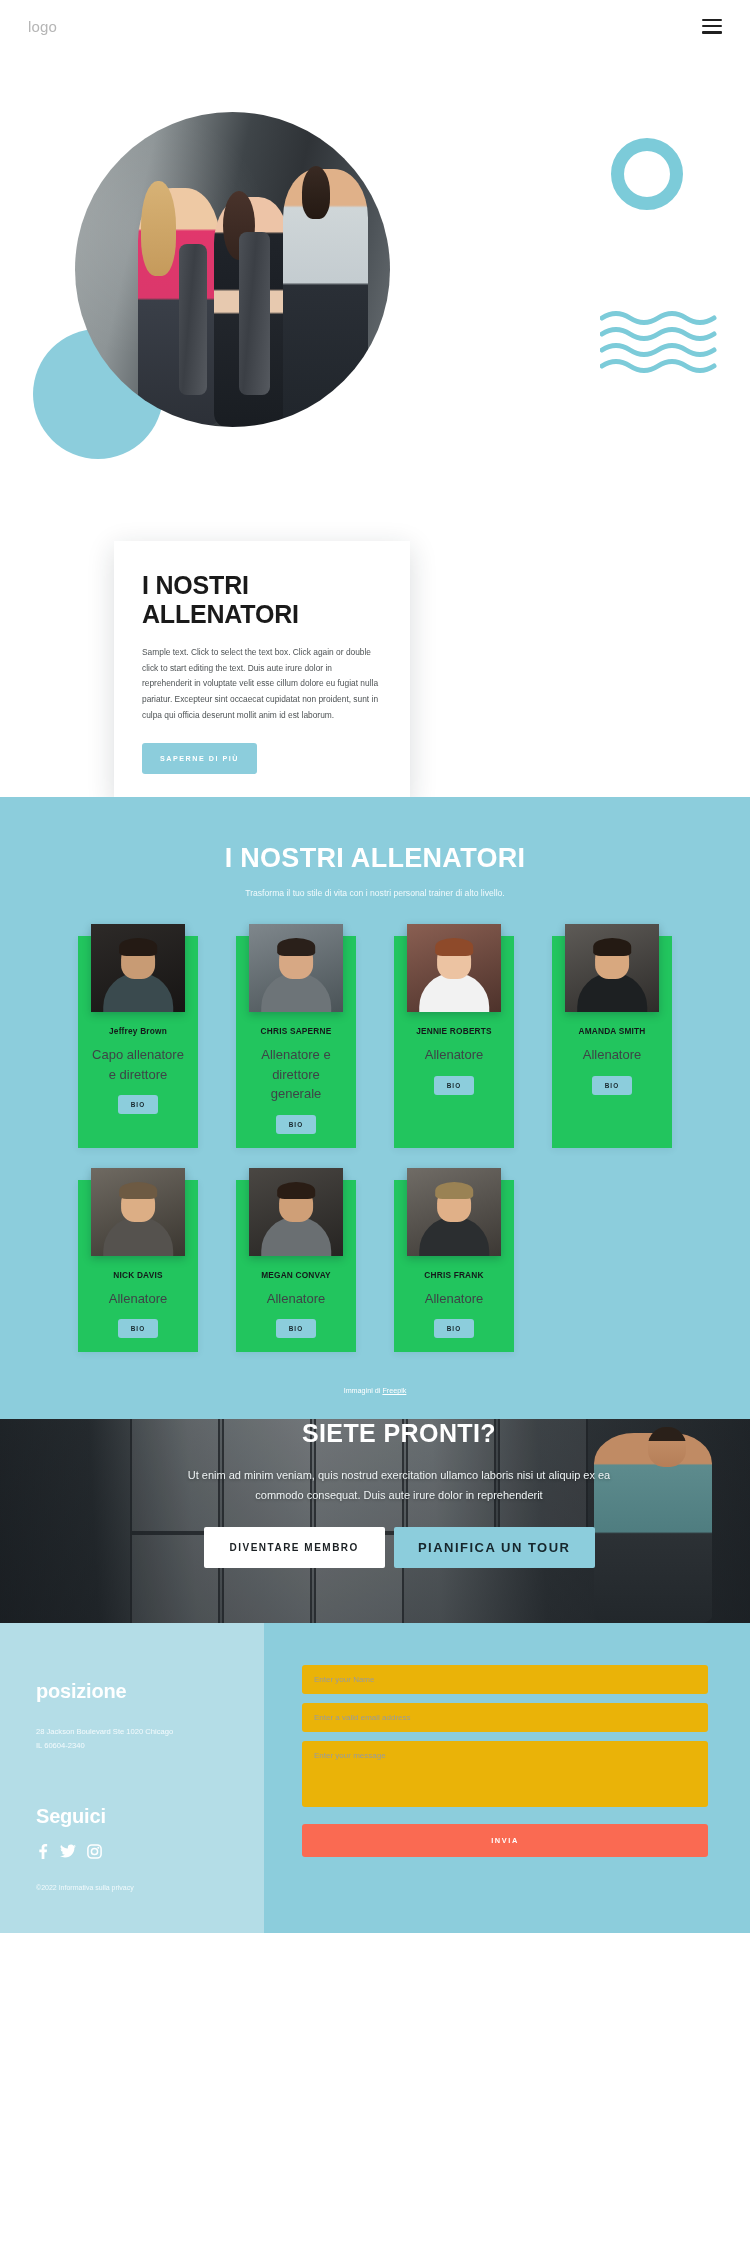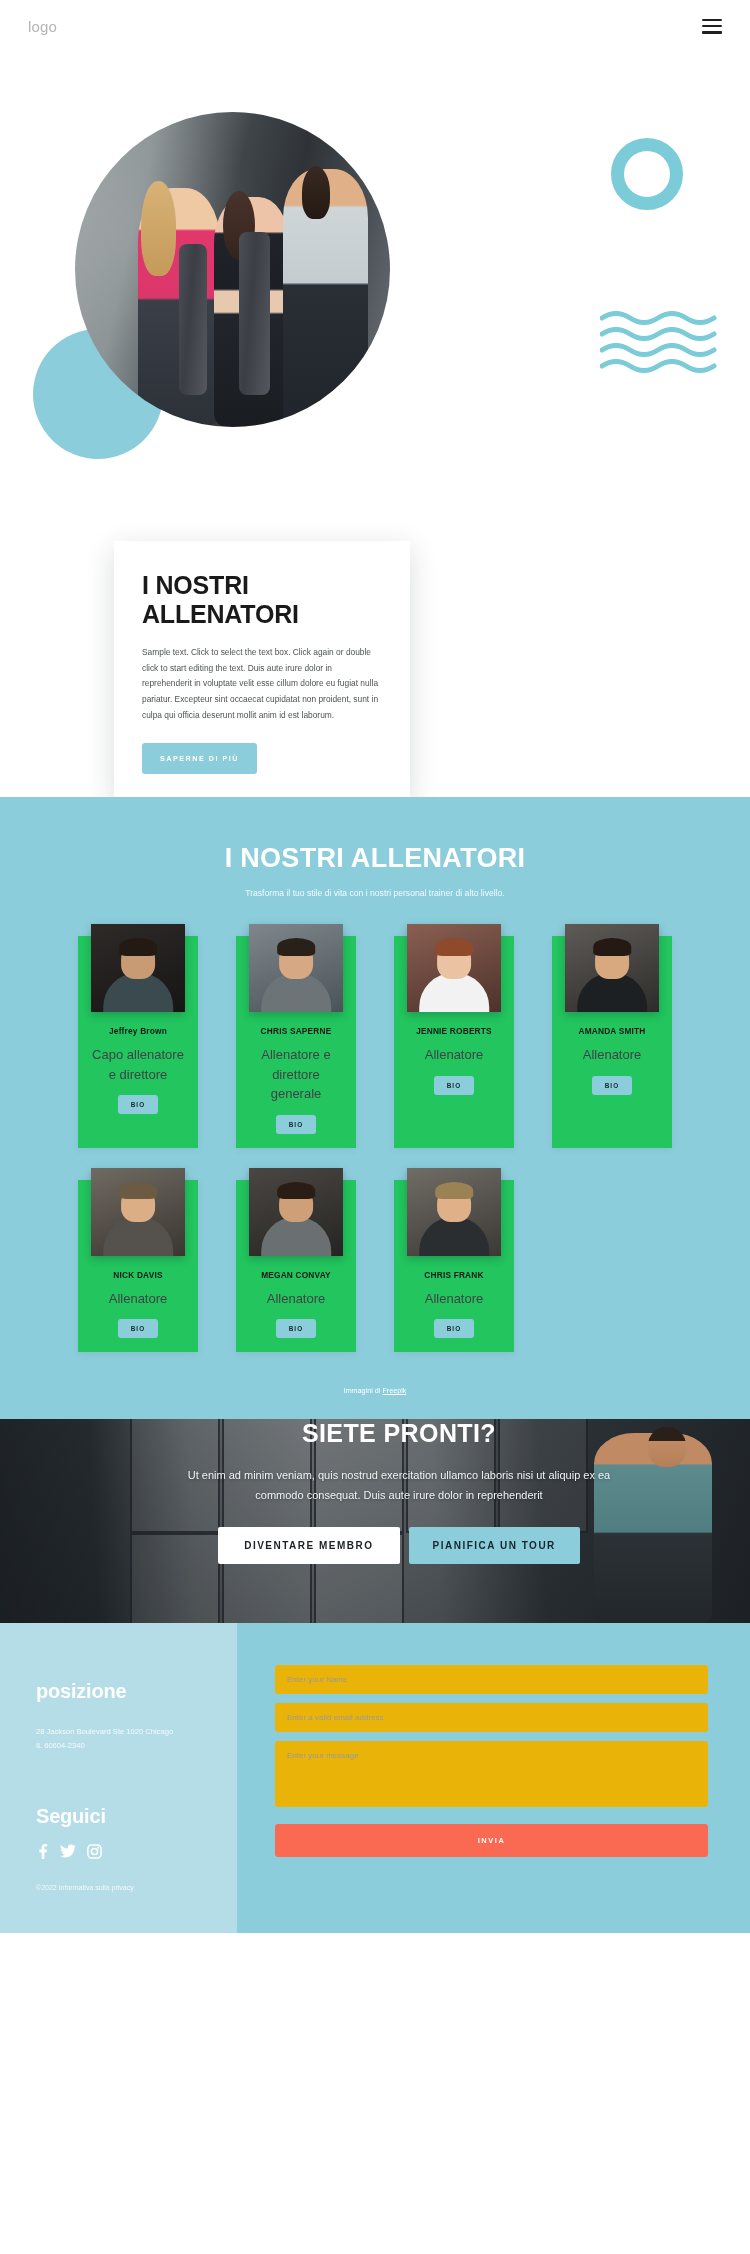--- a/index.html
+++ b/index.html
@@ -259,29 +259,30 @@
     justify-content: center;
     gap: 9px;
   }
   .btn-white {
     background: #ffffff; color: #1c2124;
     font-size: 10px; font-weight: 700; letter-spacing: 1.5px;
     padding: 13px 26px; border: none; border-radius: 2px; cursor: pointer;
   }
   .btn-aqua {
     background: #8ccddc; color: #16262c;
-    font-size: 10px; font-weight: 700; letter-spacing: 1.5px;
+    font-size: 13px; font-weight: 700; letter-spacing: 1.5px;
     padding: 13px 24px; border: none; border-radius: 2px; cursor: pointer;
   }
 
   
   .footer {
     display: flex;
     min-height: 310px;
     background: #b4dde7;
+    gap: 27px;
   }
   .footer-left {
     width: 237px;
     background: #b4dde7;
     padding: 57px 0 0 36px;
   }
   .footer-right {
     flex: 1;
     background: #8ccddc;
     padding: 42px 42px 40px 38px;

